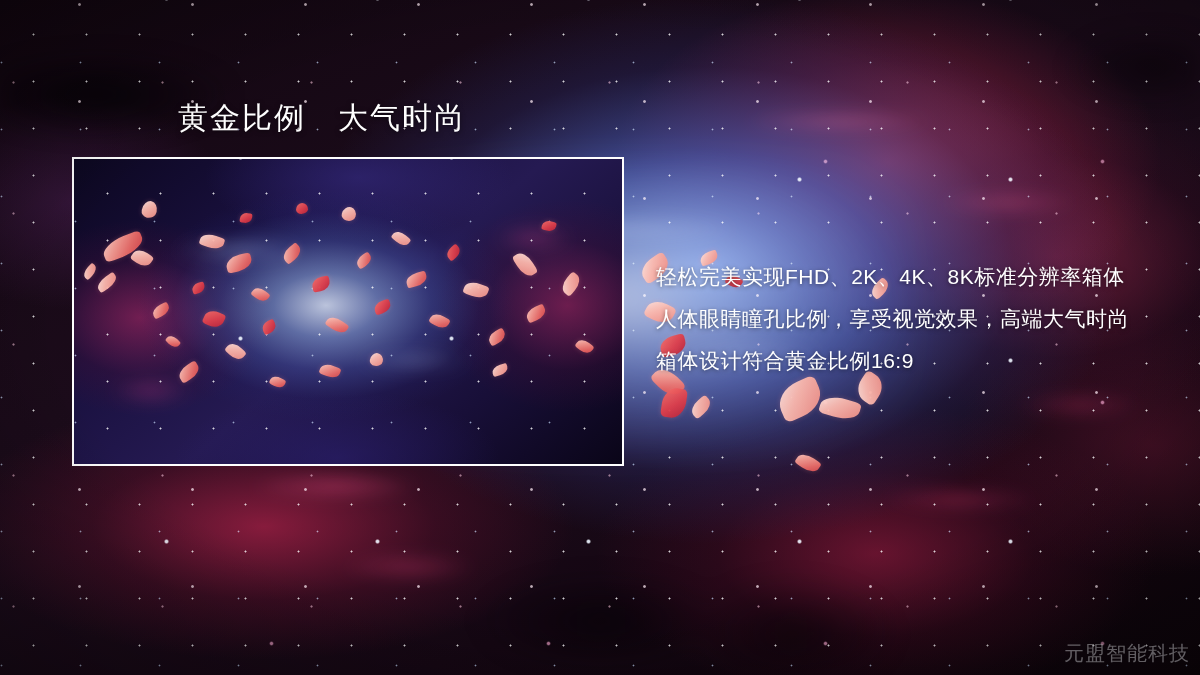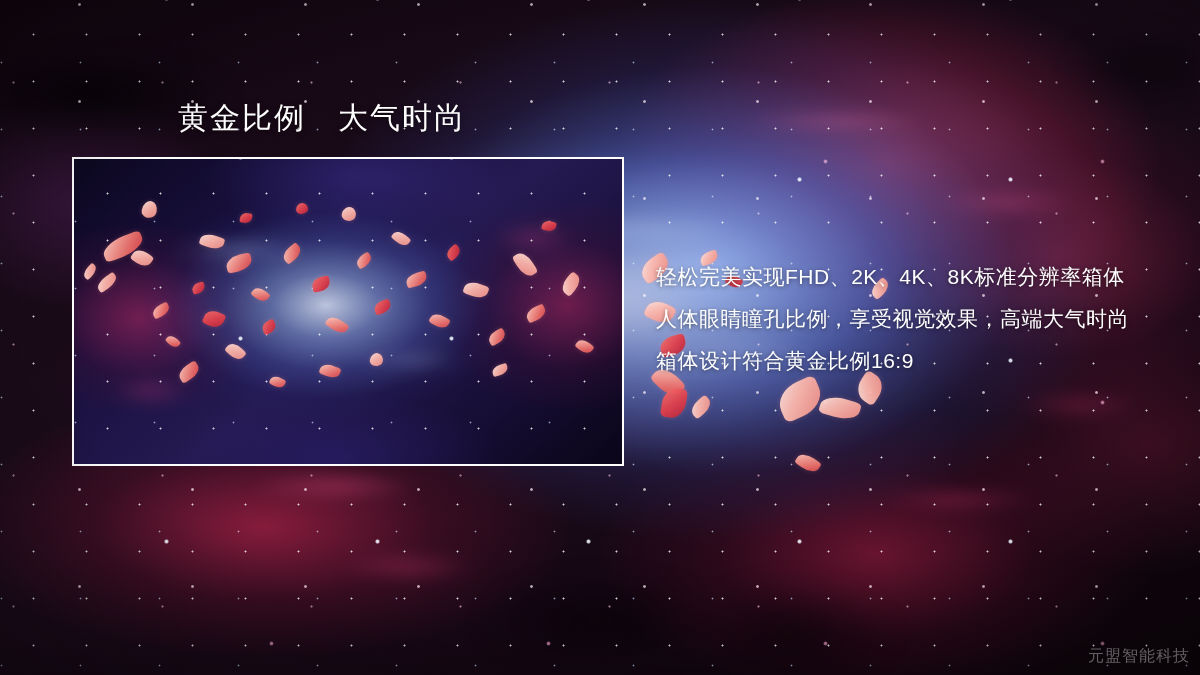--- a/index.html
+++ b/index.html
@@ -195,21 +195,21 @@
     color: #ffffff;
     letter-spacing: 0.5px;
     white-space: nowrap;
     text-shadow: 0 1px 4px rgba(0,0,0,0.5);
   }
 
   .watermark {
     position: absolute;
     right: 10px;
     bottom: 8px;
-    font-size: 16px;
+    font-size: 20px;
     letter-spacing: 1px;
     color: rgba(186,186,190,0.50);
     white-space: nowrap;
   }
 
   
   .vignette {
     position: absolute;
     inset: 0;
     pointer-events: none;

